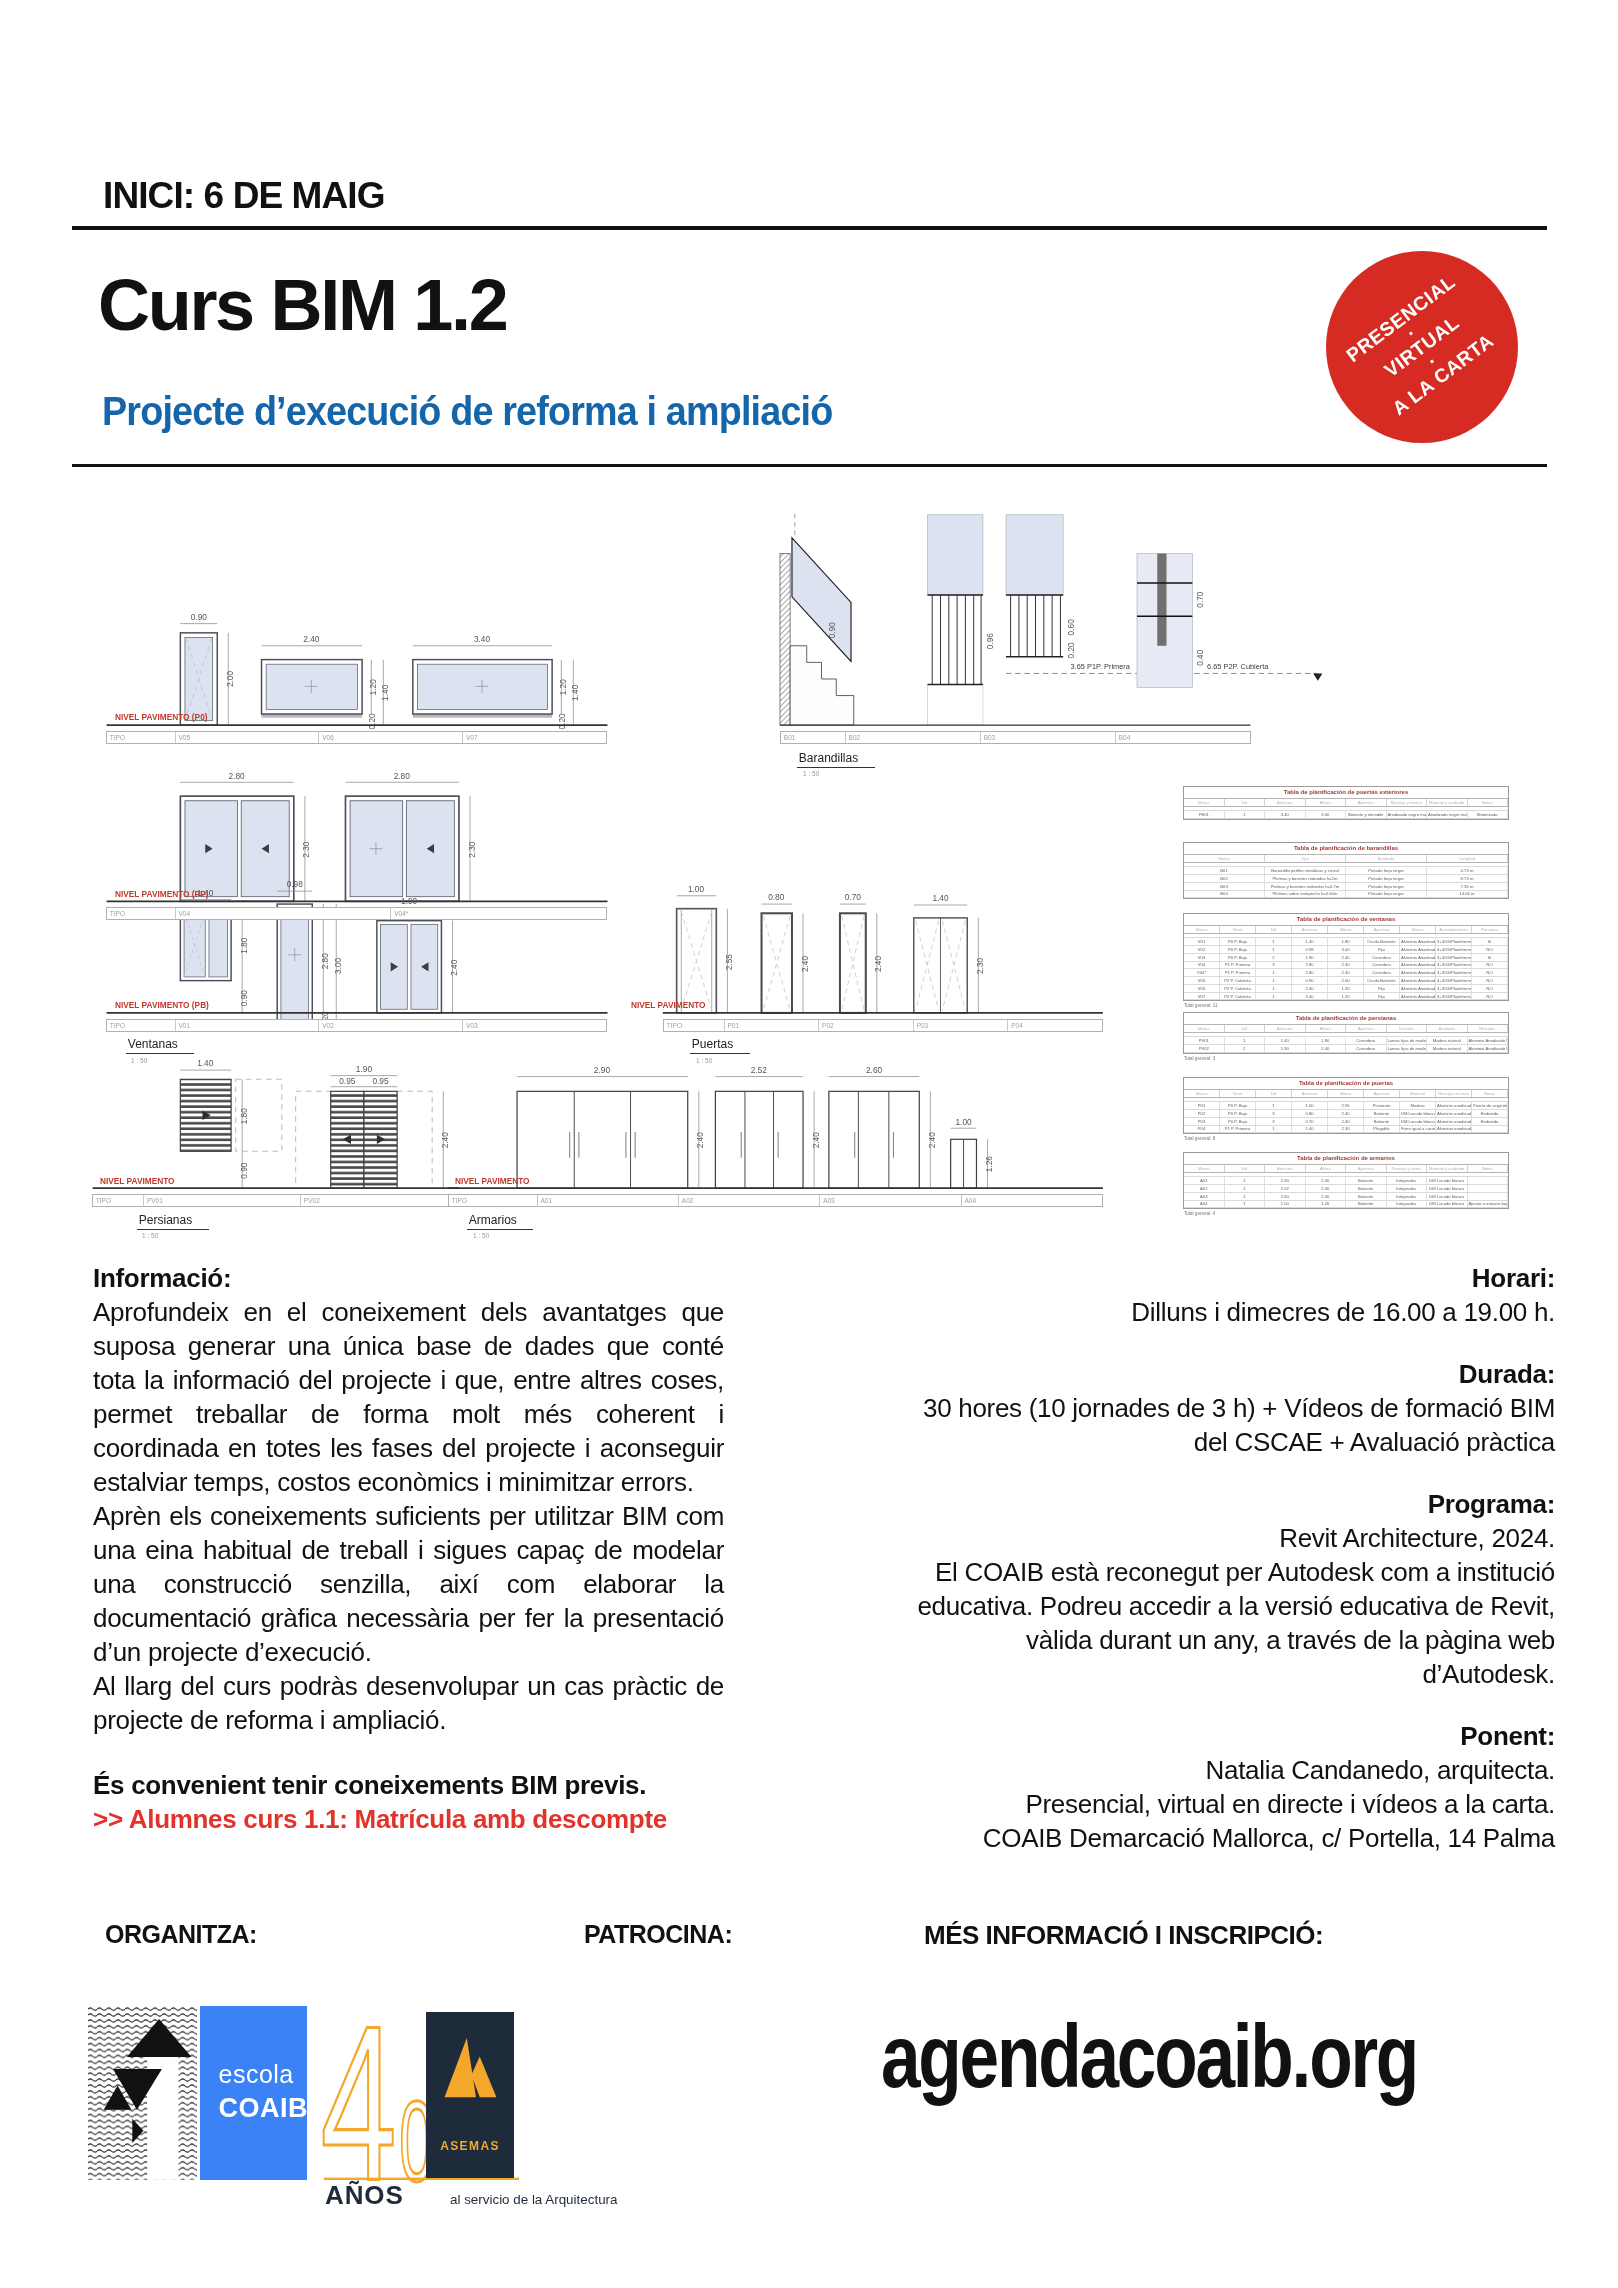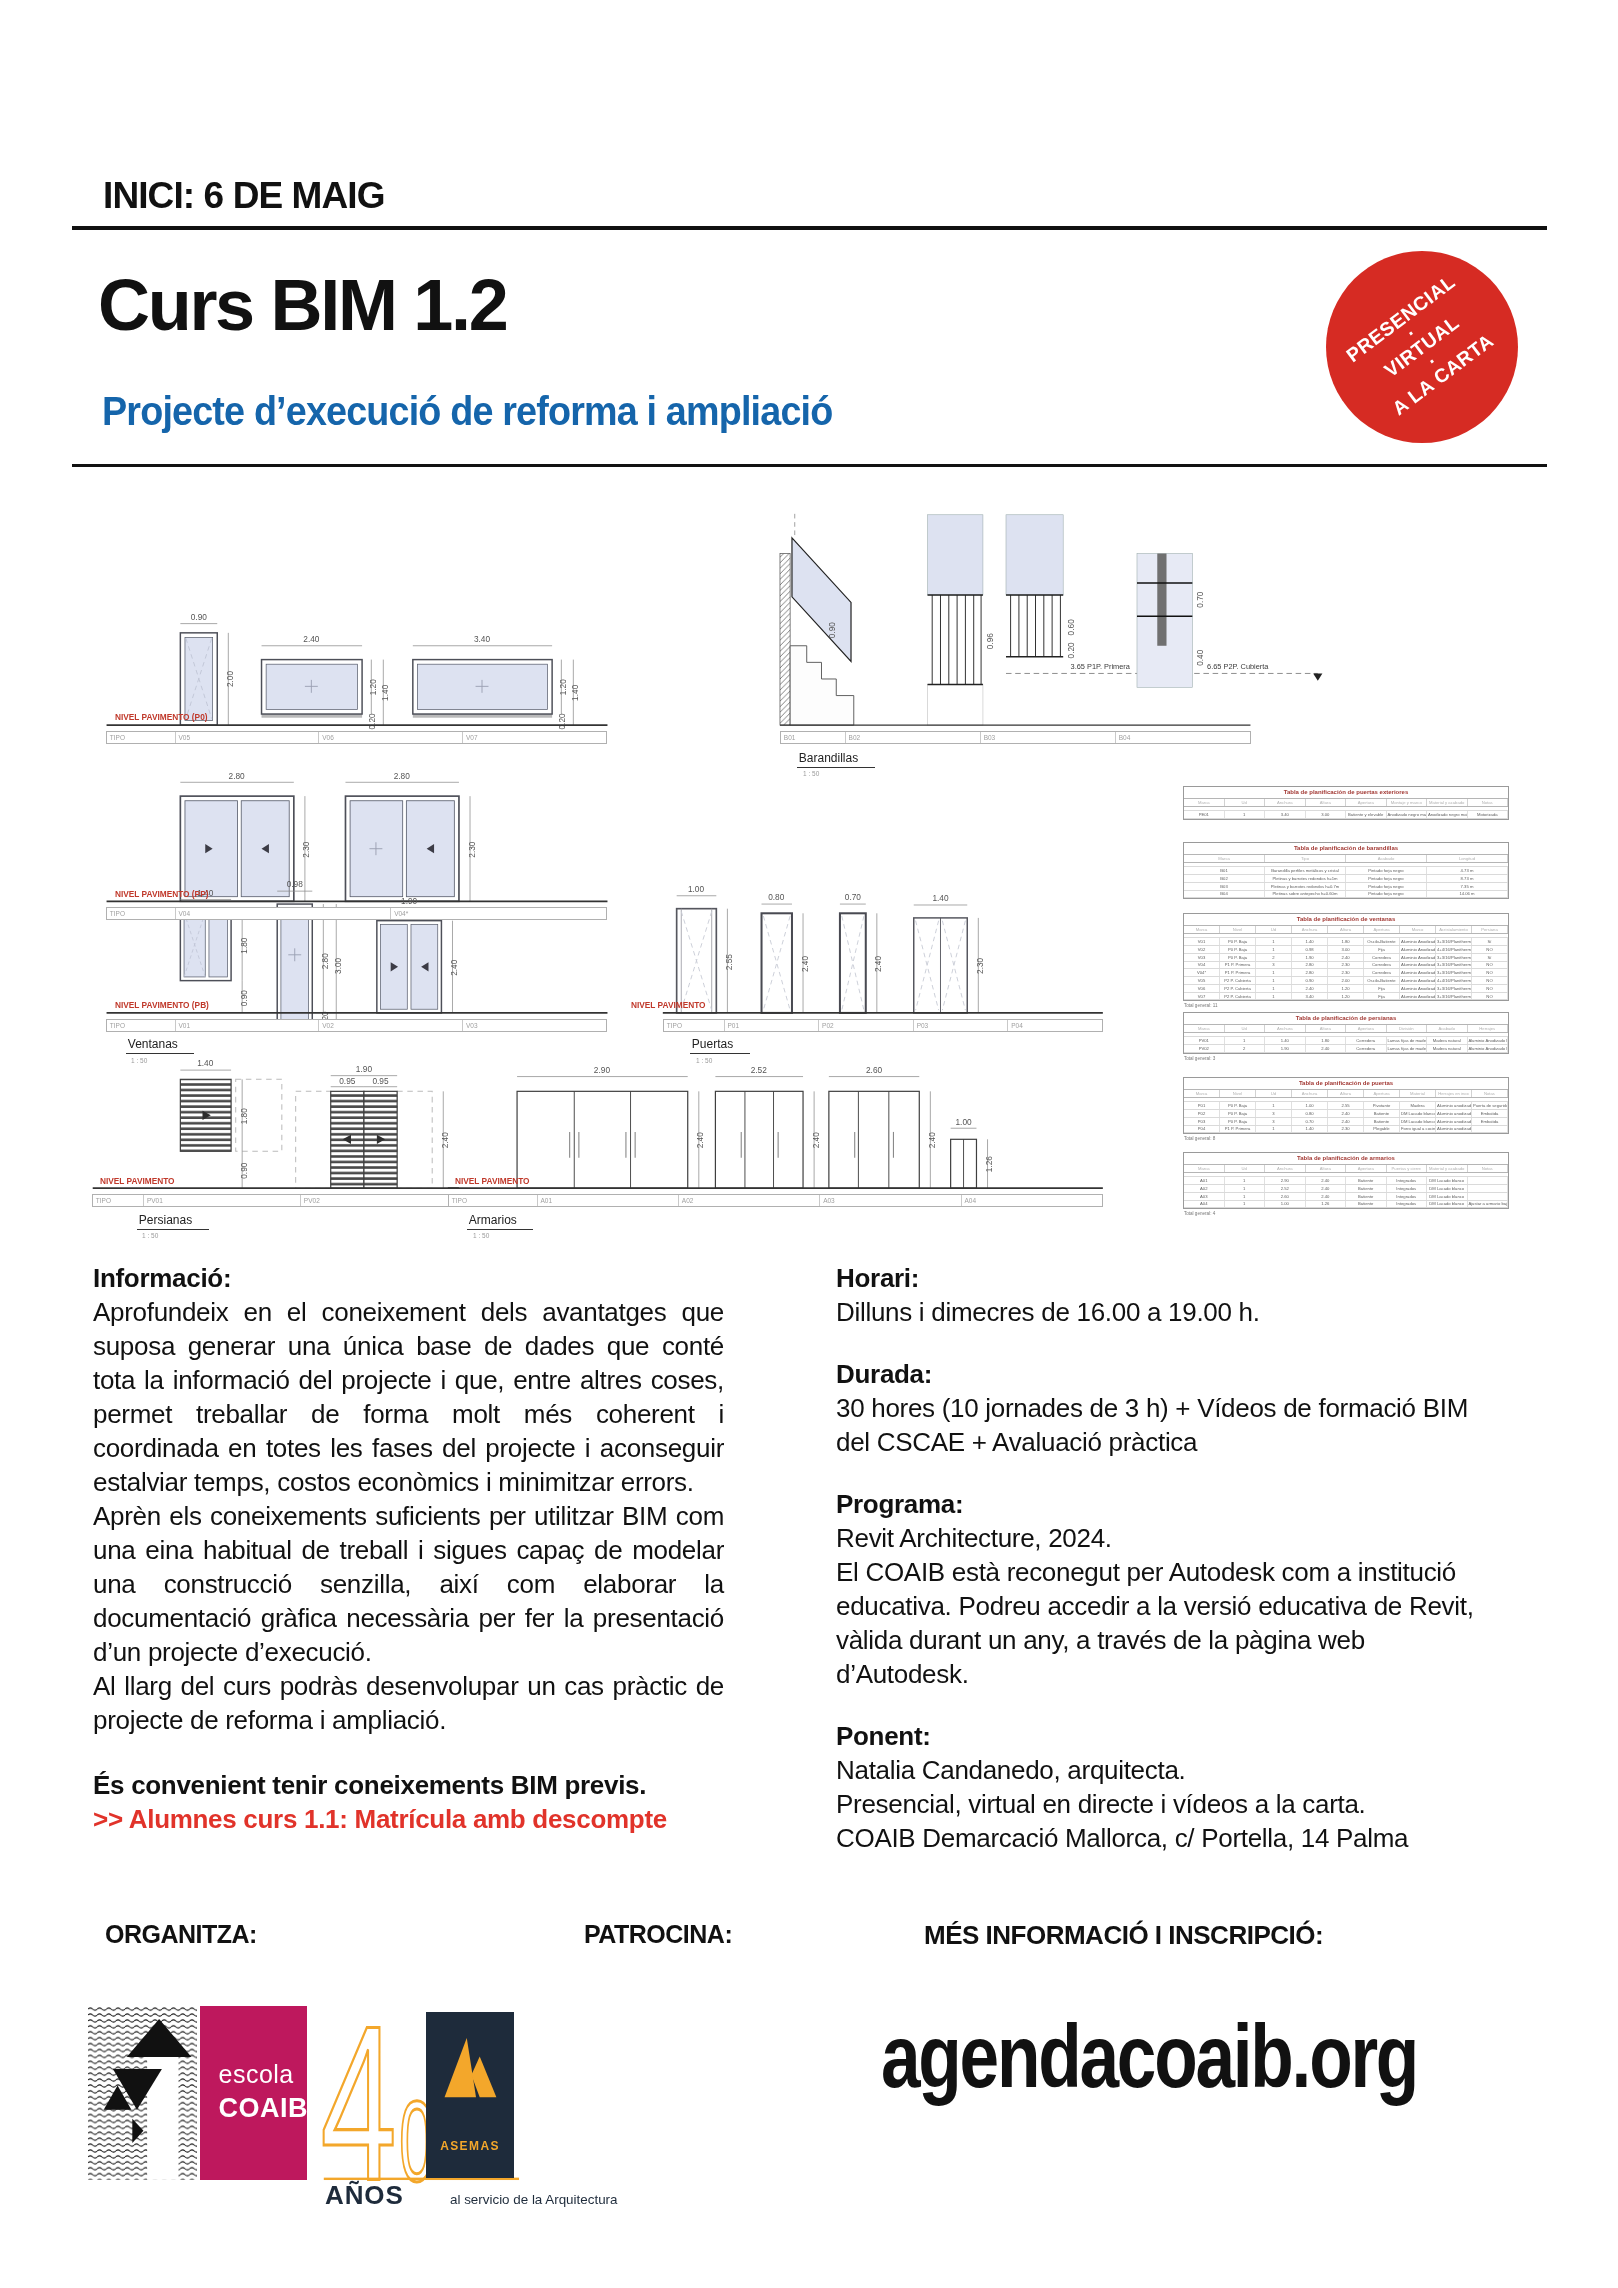--- a/index.html
+++ b/index.html
@@ -39,32 +39,32 @@
         border-right:0.5px solid #d2d2d2;padding:1.4px 0.9px;overflow:hidden;white-space:nowrap;}
   .rows{padding-top:2.8px;}
   .srow{display:flex;border-bottom:0.5px solid #dadada;}
   .srow:first-child{border-top:0.5px solid #dadada;}
   .srow .cell{flex:1;font-size:4.2px;color:#5e5e5e;text-align:center;border-right:0.5px solid #e0e0e0;
               padding:0.9px 0.9px;overflow:hidden;white-space:nowrap;}
   .sched-total{font-size:4.6px;color:#787878;margin-top:1.8px;padding-left:0.9px;}
   
   .col{top:1261px;font-size:26px;line-height:34px;letter-spacing:-0.3px;}
   .col-left{left:93px;width:631px;}
-  .col-right{left:836px;width:639px;}
+  .col-right{left:916px;width:639px;text-align:right;}
   .col p{margin:0;text-align:justify;}
   .gap{margin-top:31px;}
   .h{font-weight:700;}
   .red-link{color:var(--link_red,#e1332a);font-weight:700;}
   .rsec{margin-top:28px;}
   .biglabel{font-size:25px;font-weight:700;letter-spacing:-0.5px;white-space:nowrap;}
   .mes{font-size:26px;margin-left:40px;}
   .url{left:881px;top:2005px;font-size:89px;font-weight:700;letter-spacing:-2.8px;
        transform:scaleX(.8);transform-origin:left top;white-space:nowrap;}
   
-  .escola-box{left:200px;top:2006px;width:107px;height:174px;background:#be185d;color:#fff;}
+  .escola-box{left:200px;top:2006px;width:107px;height:174px;background:#3b82f6;color:#fff;}
   .escola-l1{position:absolute;left:18.5px;top:54px;font-size:25px;letter-spacing:0.5px;}
   .escola-l2{position:absolute;left:18.5px;top:87px;font-size:27px;font-weight:700;letter-spacing:0.5px;}
   .asemas-box{left:426px;top:2012px;width:88px;height:166px;background:var(--navy,#1e2b3b);}
   .asemas-txt{position:absolute;left:0;top:127px;width:100%;text-align:center;
               color:var(--orange,#f3a72b);font-size:12px;font-weight:700;letter-spacing:1.4px;}
   .anys-row{left:325px;top:2180px;display:flex;align-items:baseline;color:var(--navy,#1e2b3b);gap:38px;}
   .anys-num{font-size:26px;font-weight:700;letter-spacing:0.9px;}
   .anys-claim{font-size:13.4px;margin-left:8.3px;text-align:center;}
 </style>
 </head>

